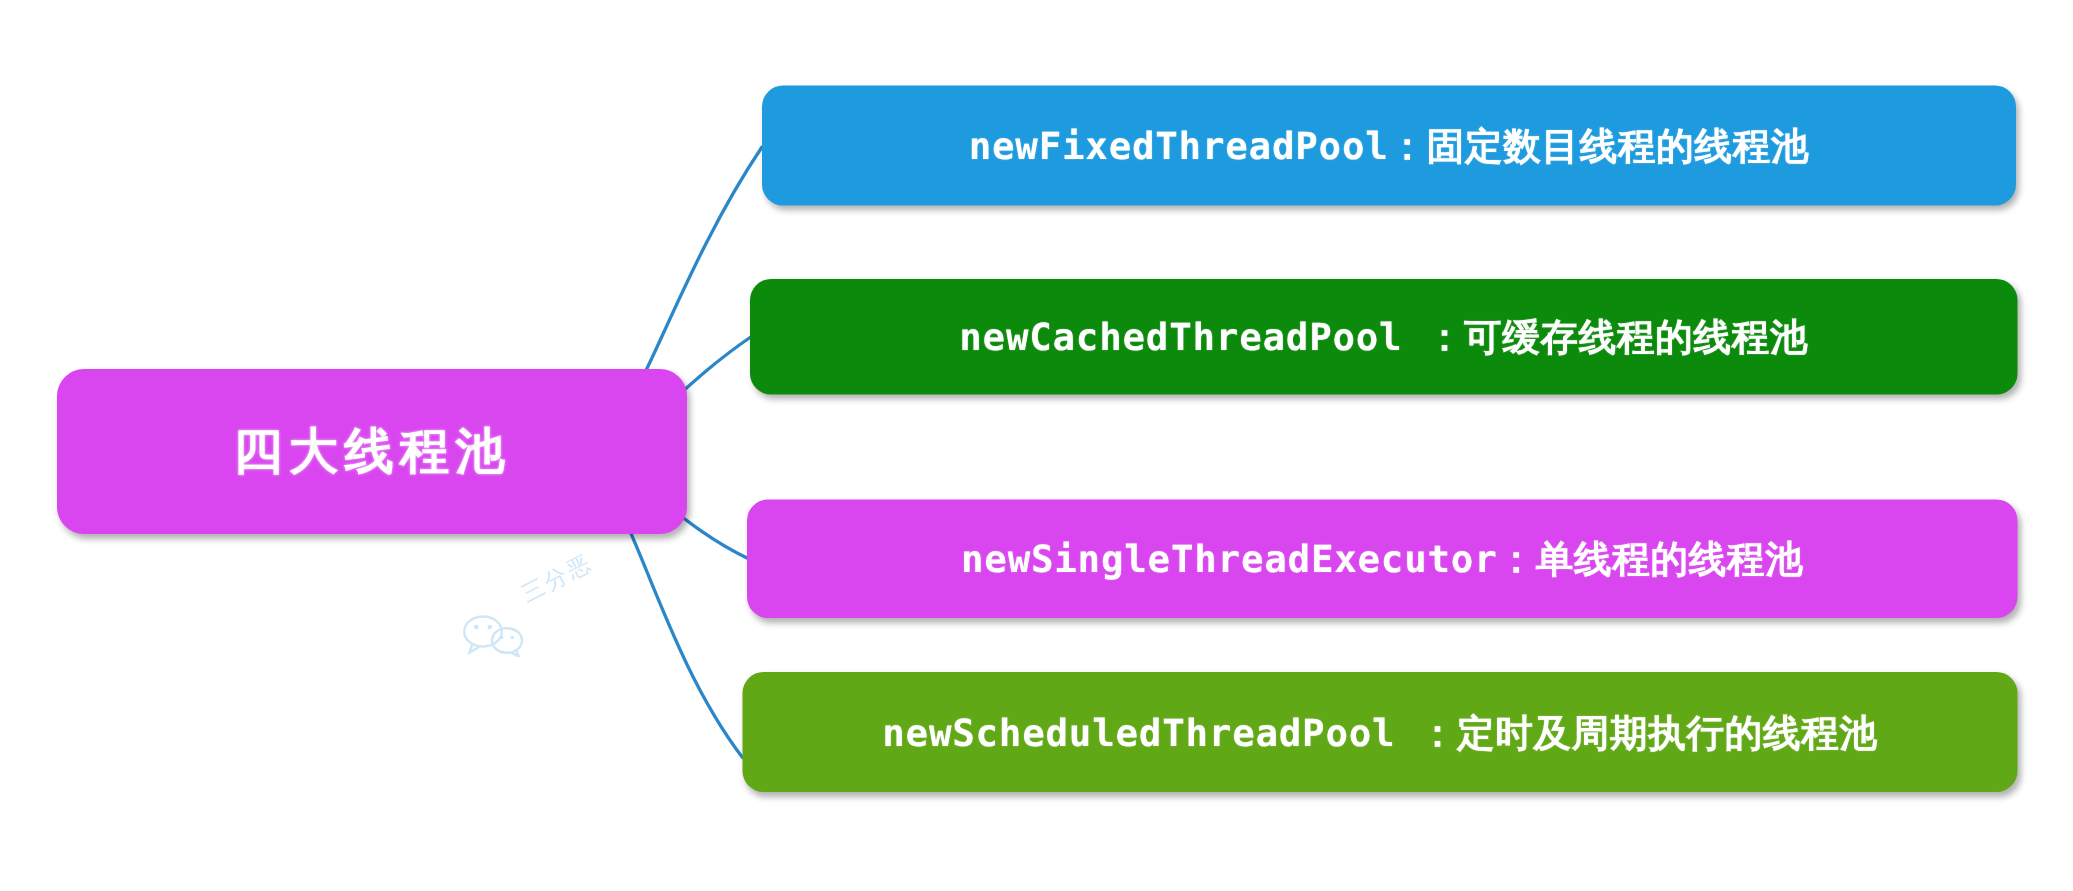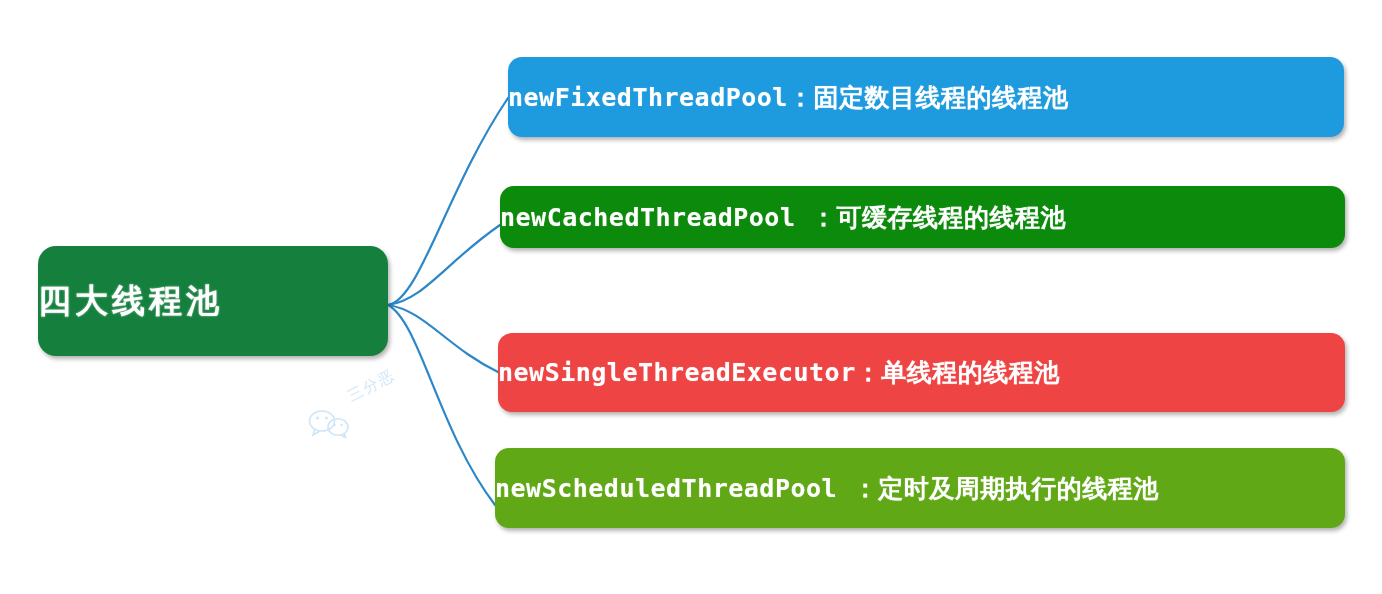--- a/index.html
+++ b/index.html
@@ -22,42 +22,42 @@
     left: 0;
     top: 0;
     width: 1382px;
     height: 594px;
     pointer-events: none;
   }
   .node {
     position: absolute;
     display: flex;
     align-items: center;
-    justify-content: flex-start;
+    justify-content: center;
     box-sizing: border-box;
     border-radius: 14px;
     box-shadow: 2px 3px 4px rgba(0,0,0,0.30);
     color: #ffffff;
     text-align: center;
     white-space: nowrap;
   }
   .node-label {
     font-family: "DejaVu Sans Mono", "Liberation Mono", monospace;
     font-weight: bold;
     letter-spacing: 0.5px;
     text-shadow: 0 0 1px rgba(255,255,255,0.45);
   }
 
   
   #root-node {
     left: 38px;
     top: 246px;
-    width: 350px;
+    width: 420px;
     height: 110px;
-    background: #15803d;
+    background: #d946ef;
     border-radius: 18px;
   }
   #root-node .node-label {
     font-family: "DejaVu Sans", "Liberation Sans", sans-serif;
     font-size: 33px;
     font-weight: bold;
     letter-spacing: 4px;
     text-shadow: 0 0 2px rgba(255,255,255,0.7);
   }
 
@@ -68,31 +68,31 @@
     width: 836px;
     height: 80px;
     background: #1e9bde;
   }
   #node-fixed .node-label { font-size: 25px; }
 
   #node-cached {
     left: 500px;
     top: 186px;
     width: 845px;
-    height: 62px;
+    height: 77px;
     background: #0b8a0b;
   }
   #node-cached .node-label { font-size: 25px; }
 
   #node-single {
     left: 498px;
     top: 333px;
     width: 847px;
     height: 79px;
-    background: #ef4444;
+    background: #d946ef;
   }
   #node-single .node-label { font-size: 25px; }
 
   #node-scheduled {
     left: 495px;
     top: 448px;
     width: 850px;
     height: 80px;
     background: #61a816;
   }

